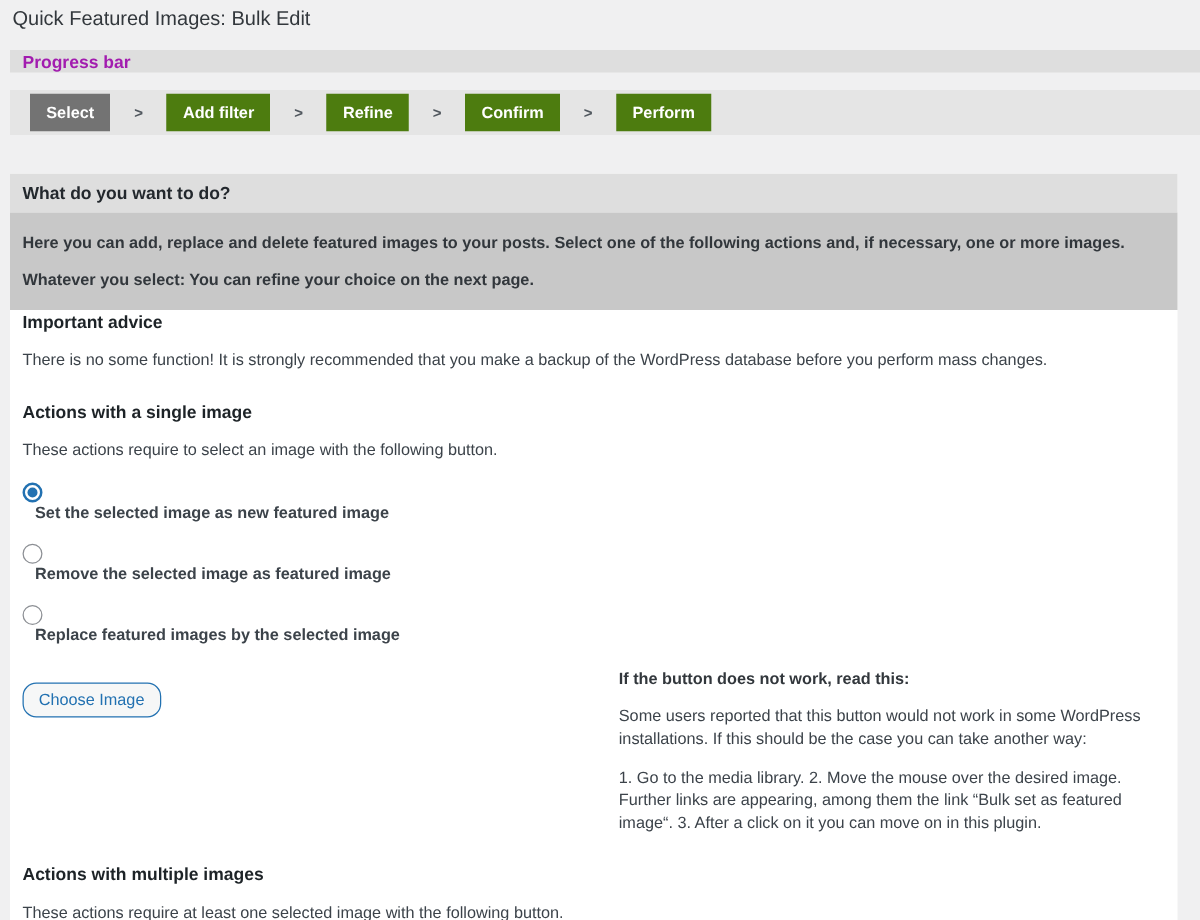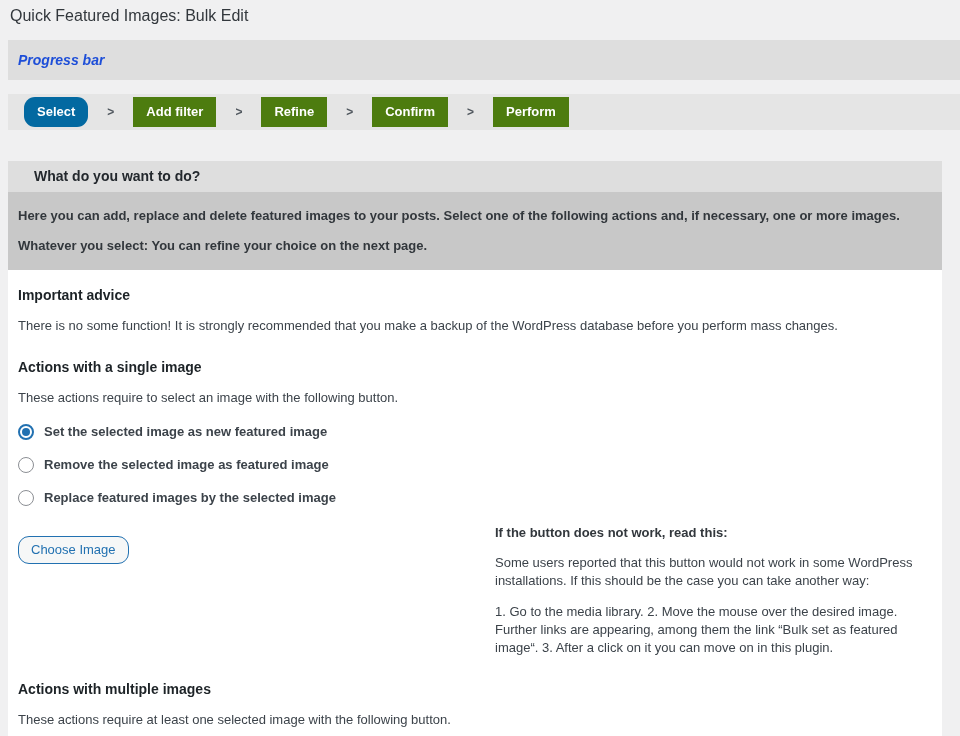--- a/index.html
+++ b/index.html
@@ -16,65 +16,64 @@
     font-weight: 400;
     color: #32373c;
     margin: 0;
     padding: 4px 0 0 10px;
     line-height: 24px;
   }
   
   .bar-header {
     margin: 12px 0 0 8px;
     background: #dedede;
-    color: #1d4ed8;
+    color: #a21caf;
     font-size: 14px;
     font-weight: 700;
-    padding: 12px 10px;
-    line-height: 16px;
-    font-style: italic;
+    padding: 1px 10px;
+    line-height: 16px;
   }
   .progress-strip {
     margin: 14px 0 0 8px;
     background: #e5e5e5;
     height: 36px;
     display: flex;
     align-items: center;
     padding-left: 16px;
   }
   .step-btn {
     border: none;
     color: #ffffff;
     font-family: "Liberation Sans", sans-serif;
     font-size: 13px;
     font-weight: 600;
     padding: 8px 13px;
     line-height: 14px;
     cursor: pointer;
     background: #4d7c0f;
   }
-  .step-btn.active { background: #0369a1; border-radius: 11px; }
+  .step-btn.active { background: #737373; }
   .step-sep {
     color: #50575e;
     font-size: 12px;
     font-weight: 700;
     margin: 0 19px;
   }
   
   .panel {
     margin: 31px 18px 0 8px;
     background: #ffffff;
     min-height: 520px;
   }
   .panel-header {
     background: #dedede;
     color: #23282d;
     font-size: 14px;
     font-weight: 700;
-    padding: 7px 26px;
+    padding: 7px 10px;
     line-height: 17px;
   }
   .intro-block {
     background: #c8c8c8;
     padding: 2px 10px 16px 10px;
   }
   .intro-block p {
     color: #32373c;
     font-size: 13px;
     font-weight: 700;
@@ -82,32 +81,33 @@
     margin: 14px 0 0 0;
   }
   .panel-body { padding: 1px 10px 24px 10px; }
   .panel-body h3 {
     font-size: 14px;
     font-weight: 700;
     color: #1d2327;
     margin: 24px 0 0 0;
     line-height: 17px;
   }
-  .panel-body h3.first { margin-top: 16px; }
+  .panel-body h3.first { margin-top: 0; }
   .panel-body p {
     font-size: 13px;
     line-height: 18px;
     margin: 13px 0 0 0;
     color: #3c434a;
   }
   
   .radio-row {
     display: flex;
     margin: 17px 0 0 0;
     cursor: pointer;
+    flex-direction: column;
   }
   .radio-circle {
     width: 16px; height: 16px;
     border-radius: 50%;
     background: #ffffff;
     border: 1px solid #8c8f94;
     flex: 0 0 16px;
     position: relative;
   }
   .radio-row.checked .radio-circle { border: 2px solid #2271b1; }

